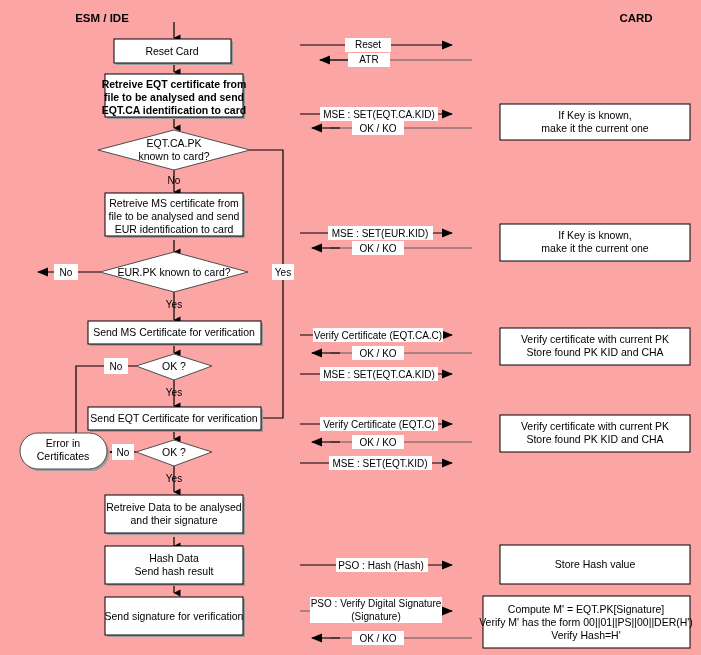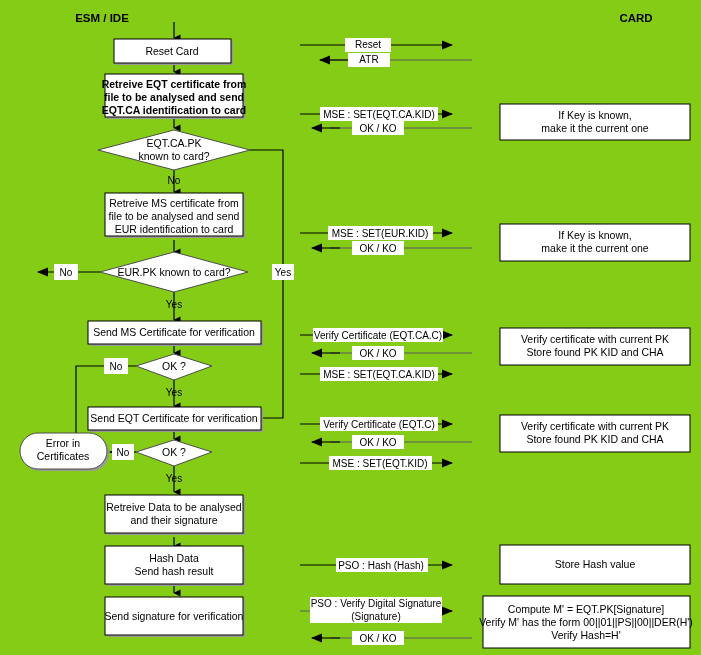--- a/index.html
+++ b/index.html
@@ -4,21 +4,21 @@
 <style>
   html, body {
     margin: 0;
     padding: 0;
     background: #ffffff;
   }
   #root {
     position: relative;
     width: 701px;
     height: 655px;
-    background: #84cc16;
+    background: #fca5a5;
     font-family: "Liberation Sans", sans-serif;
     overflow: hidden;
   }
   svg#diagram {
     position: absolute;
     top: 0;
     left: 0;
     width: 701px;
     height: 655px;
   }

